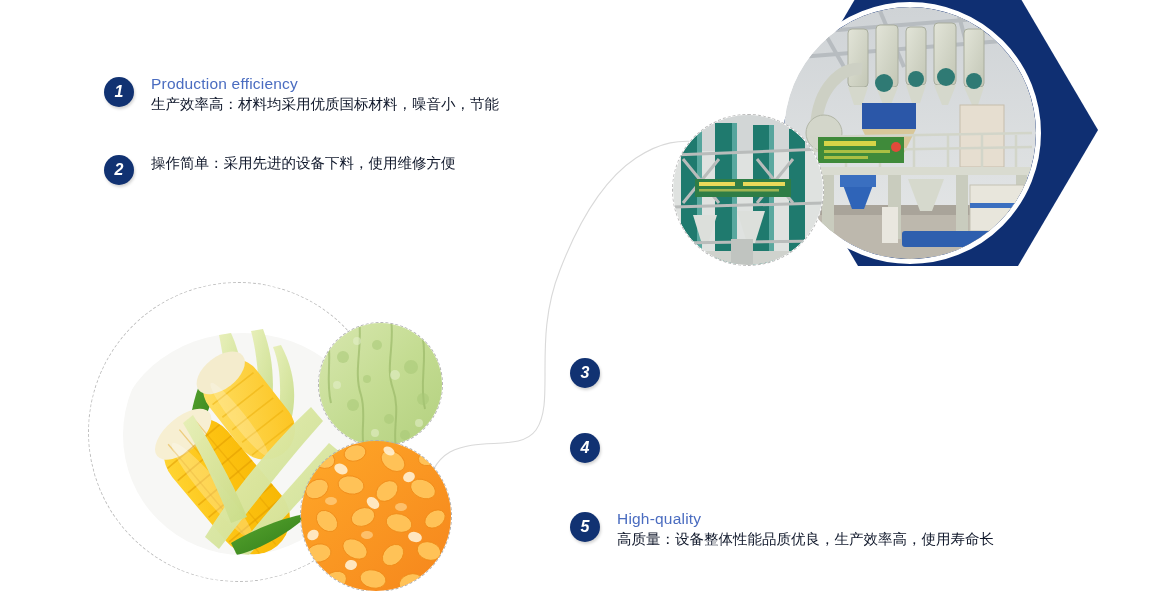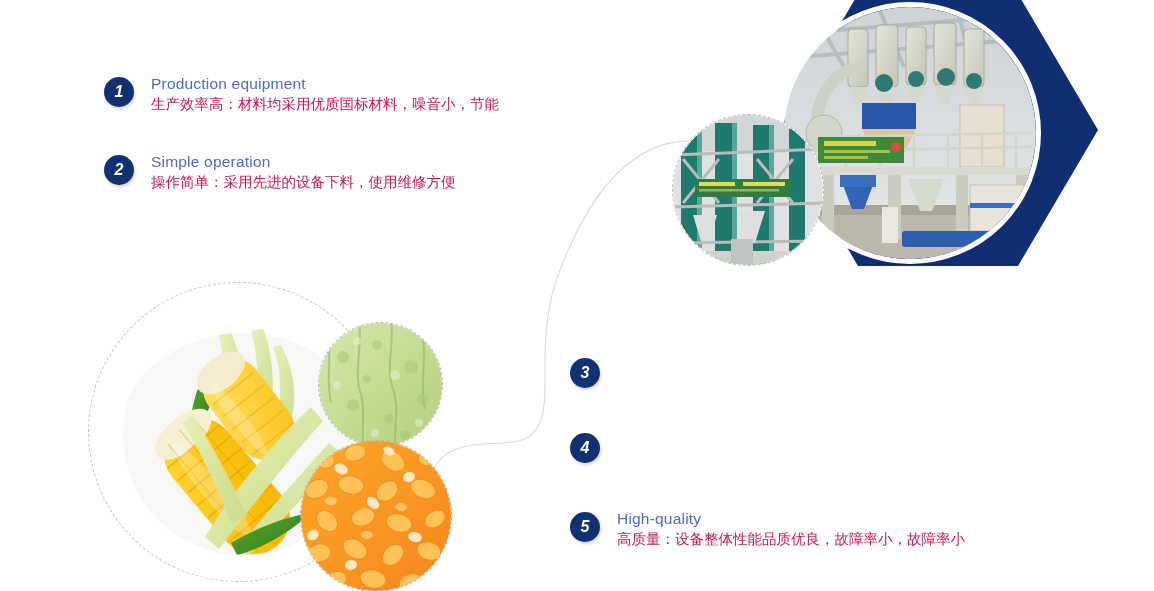--- a/index.html
+++ b/index.html
@@ -43,21 +43,21 @@
     margin-left: 17px;
   }
   .feature-title {
     color: #4a6cc0;
     font-size: 15.5px;
     line-height: 19px;
     letter-spacing: 0.2px;
     white-space: nowrap;
   }
   .feature-desc {
-    color: #be185d;
+    color: #0f172a;
     font-size: 14.5px;
     line-height: 21px;
     margin-top: 1px;
     white-space: nowrap;
   }
 
   
   .connector {
     position: absolute;
     left: 0;
@@ -309,46 +309,45 @@
           <rect y="136" width="152" height="16" fill="#cfd2cd"></rect>
           <rect x="58" y="124" width="22" height="28" fill="#c0c4c0"></rect>
         </svg>
       </div>
     </div>
   </div>
 
   <div class="feature" style="left:104px; top:74px;">
     <div class="badge">1</div>
     <div class="feature-text">
-      <div class="feature-title">Production equipment</div>
+      <div class="feature-title">Production efficiency</div>
       <div class="feature-desc">生产效率高：材料均采用优质国标材料，噪音小，节能</div>
     </div>
   </div>
 
   <div class="feature" style="left:104px; top:152px;">
     <div class="badge">2</div>
     <div class="feature-text">
-      <div class="feature-title">Simple operation</div>
       <div class="feature-desc">操作简单：采用先进的设备下料，使用维修方便</div>
     </div>
   </div>
 
   <div class="feature" style="left:570px; top:355px;">
     <div class="badge">3</div>
   </div>
 
   <div class="feature" style="left:570px; top:430px;">
     <div class="badge">4</div>
   </div>
 
   <div class="feature" style="left:570px; top:509px;">
     <div class="badge">5</div>
     <div class="feature-text">
       <div class="feature-title">High-quality</div>
-      <div class="feature-desc">高质量：设备整体性能品质优良，故障率小，故障率小</div>
+      <div class="feature-desc">高质量：设备整体性能品质优良，生产效率高，使用寿命长</div>
     </div>
   </div>
 
   <div class="corn-group">
 
     <div class="corn-outline"></div>
 
     <div class="corn-photo">
       <svg viewBox="0 0 240 240" width="240" height="240" preserveAspectRatio="xMidYMid slice">
         <defs>

